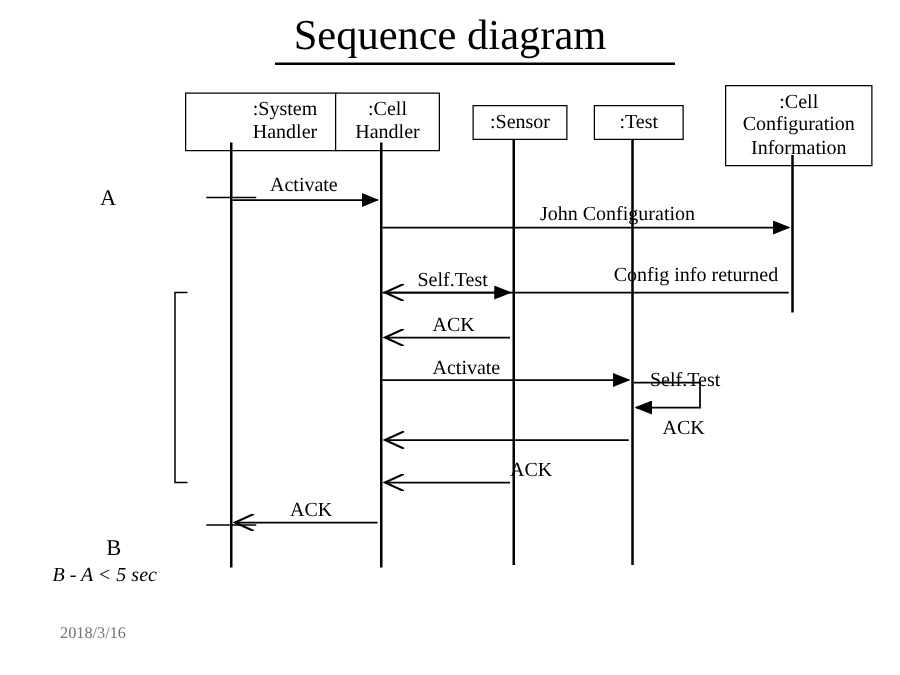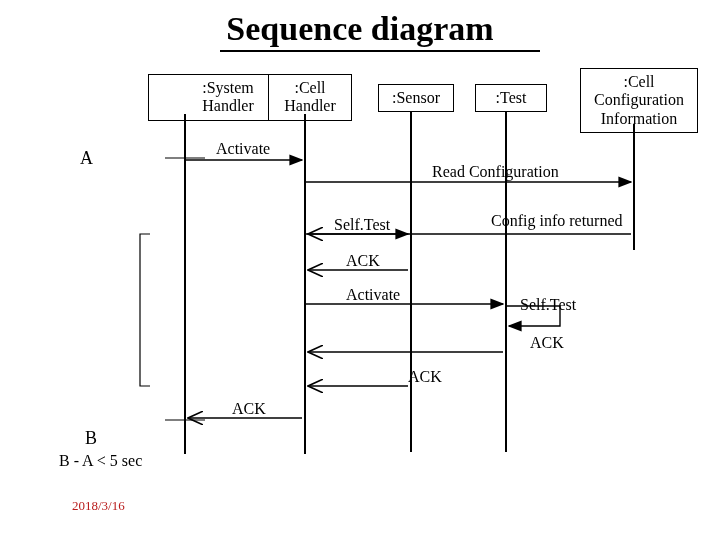--- a/index.html
+++ b/index.html
@@ -17,21 +17,21 @@
     width: 720px;
     height: 540px;
   }
   .title {
     position: absolute;
     top: 10px;
     left: 0;
     right: 0;
     text-align: center;
     font-size: 34px;
-    font-weight: bold;
+    font-weight: normal;
   }
   .title-underline {
     position: absolute;
     top: 50px;
     left: 220px;
     width: 320px;
     height: 2px;
     background: #000;
   }
   .participant {
@@ -50,23 +50,23 @@
   }
   .label {
     position: absolute;
     background: transparent;
     white-space: nowrap;
     line-height: 1.15;
   }
   .footer-date {
     position: absolute;
     bottom: 26px;
-    left: 72px;
+    left: 48px;
     font-size: 13px;
-    color: #b91c1c;
+    color: #737373;
   }
   .footer-cite {
     position: absolute;
     bottom: 6px;
     left: 0;
     right: 0;
     text-align: center;
     font-size: 15px;
     font-weight: bold;
   }
@@ -93,24 +93,24 @@
   <div class="participant" style="left:580px; top:68px; width:104px;">:Cell<br>Configuration<br>Information</div>
 
   <div class="lifeline" style="left:184px; top:114px; height:340px;"></div>
   <div class="lifeline" style="left:304px; top:114px; height:340px;"></div>
   <div class="lifeline" style="left:410px; top:112px; height:340px;"></div>
   <div class="lifeline" style="left:505px; top:112px; height:340px;"></div>
   <div class="lifeline" style="left:633px; top:124px; height:126px;"></div>
 
   <div class="label" style="left:80px; top:148px; font-size:18px;">A</div>
   <div class="label" style="left:85px; top:428px; font-size:18px;">B</div>
-  <div class="label" style="left:59px; top:452px;">B - A &lt; 5 sec</div>
+  <div class="label" style="left:42px; top:452px;font-style:italic;">B - A &lt; 5 sec</div>
 
   <div class="label" style="left:216px; top:140px;">Activate</div>
-  <div class="label" style="left:432px; top:163px;">Read Configuration</div>
+  <div class="label" style="left:432px; top:163px;">John Configuration</div>
   <div class="label" style="left:460px; top:212px;margin-left:31px;">Config info returned</div>
   <div class="label" style="left:334px; top:216px;">Self.Test</div>
   <div class="label" style="left:346px; top:252px;">ACK</div>
   <div class="label" style="left:346px; top:286px;">Activate</div>
   <div class="label" style="left:520px; top:296px;">Self.Test</div>
   <div class="label" style="left:530px; top:334px;">ACK</div>
   <div class="label" style="left:408px; top:368px;">ACK</div>
   <div class="label" style="left:232px; top:400px;">ACK</div>
 
   <div class="footer-date">2018/3/16</div>

